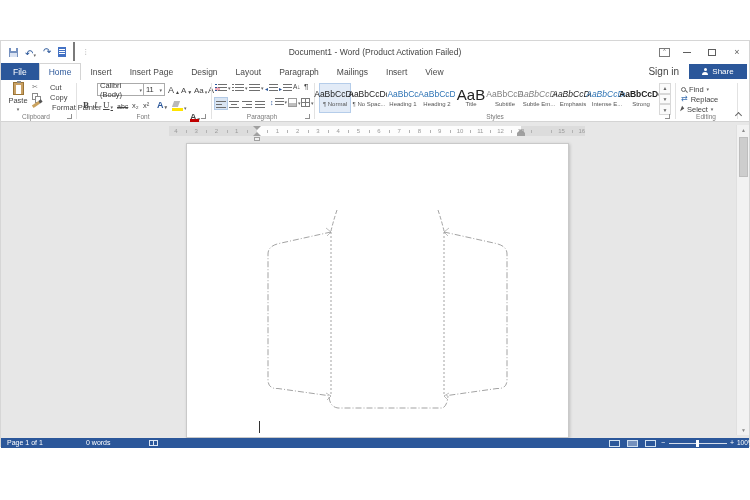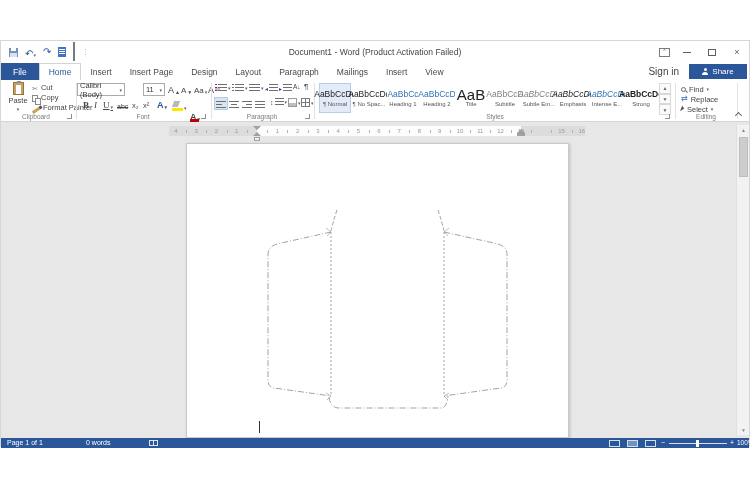--- a/index.html
+++ b/index.html
@@ -47,21 +47,21 @@
   .glabel{position:absolute;bottom:1px;font-size:6.5px;color:#7a7a7a;text-align:center}
   .launcher{position:absolute;bottom:2px;width:5px;height:5px;border-right:1px solid #8f8f8f;border-bottom:1px solid #8f8f8f}
   .rtext{font-size:7.5px;color:#444}
   .caret{font-size:5px;color:#666}
 
   
   .paste-btn{position:absolute;left:4px;top:2px;width:26px;height:32px;display:flex;flex-direction:column;align-items:center;gap:1px}
   .clip{width:11px;height:13px;background:#c9a063;border:1px solid #9a7436;position:relative}
   .clip i{position:absolute;left:2px;top:2px;width:5px;height:9px;background:#fff}
   .clip u{position:absolute;left:3px;top:-2px;width:4px;height:2px;background:#8a8a8a}
-  .smallrow{position:absolute;display:flex;align-items:flex-end;gap:3px;height:9px}
+  .smallrow{position:absolute;display:flex;align-items:flex-start;gap:12px;height:9px}
   .scissors{font-size:7px;color:#777;line-height:7px}
   .copyic{width:6px;height:7px;border:1px solid #8a8a8a;background:#fff;position:relative}
   .copyic i{position:absolute;left:2px;top:2px;width:6px;height:7px;border:1px solid #8a8a8a;background:#fff}
   .brush{width:8px;height:3px;background:#caa25e;transform:rotate(-35deg);position:relative}
   .brush i{position:absolute;right:-3px;top:0;width:3px;height:3px;background:#555}
 
   
   .combo{position:absolute;height:13px;border:1px solid #ababab;background:#fff;font-size:7.5px;color:#333;display:flex;align-items:center;padding:0 2px;justify-content:space-between}
   .fbtn{position:absolute;height:12px;display:flex;align-items:flex-end;gap:1px;font-size:9px;color:#444}
   .fbtn small{font-size:5px}
@@ -205,21 +205,21 @@
       <div class="smallrow" style="left:31px;top:23px">
         <span class="brush">
             <i></i>
           </span>
         <span class="rtext">Format Painter</span>
       </div>
       <div class="glabel" style="left:0;width:70px">Clipboard</div>
       <span class="launcher" style="left:66px"></span>
       <div class="gdiv" style="left:75px"></div>
 
-      <div class="combo" style="left:76px;top:3px;width:48px">
+      <div class="combo" style="left:96px;top:3px;width:48px">
         <span>Calibri (Body)</span>
         <span class="caret">▾</span>
       </div>
       <div class="combo" style="left:142px;top:3px;width:22px">
         <span>11</span>
         <span class="caret">▾</span>
       </div>
       <div class="fbtn" style="left:167px;top:3px">
           <span>A</span>
           <small>▲</small>

